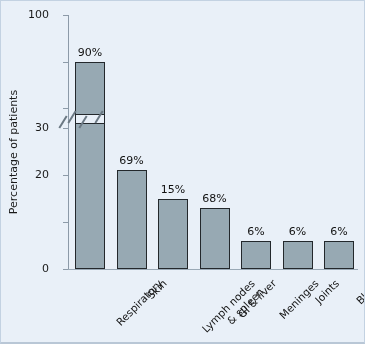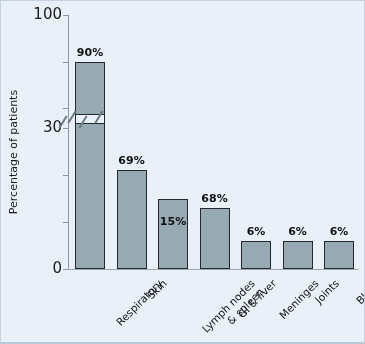--- a/index.html
+++ b/index.html
@@ -73,24 +73,24 @@
 
   .ytick {
     position: absolute;
     left: -5px;
     width: 5px;
     height: 1px;
     background: #8c9aa8;
   }
   .ytick-label {
     position: absolute;
-    right: 0px;
+    right: 13px;
     width: 46px;
     text-align: right;
-    font-size: 15px;
+    font-size: 11px;
     color: #1a1a1a;
     line-height: 11px;
   }
   #ytick-labels {
     position: absolute;
     left: -54px;
     top: 0px;
     width: 48px;
     height: 254px;
   }
@@ -102,21 +102,20 @@
     background: #97a9b3;
     border: 1px solid #23282c;
   }
   .bar-value {
     position: absolute;
     font-size: 11px;
     color: #111111;
     text-align: center;
     line-height: 12px;
     white-space: nowrap;
-    font-weight: bold;
   }
 
   
   .break-slash {
     position: absolute;
     width: 14px;
     height: 2px;
     background: #6b7883;
     transform: rotate(-58deg);
   }
@@ -167,30 +166,31 @@
         <div class="ytick" style="top: 254px;"></div>
         <div class="ytick" style="top: 207px;"></div>
         <div class="ytick" style="top: 160px;"></div>
         <div class="ytick" style="top: 113px;"></div>
         <div class="ytick" style="top: 93px;"></div>
         <div class="ytick" style="top: 46.5px;"></div>
         <div class="ytick" style="top: 0px;"></div>
       </div>
     <div id="ytick-labels">
         <div class="ytick-label" style="top: 248px;">0</div>
+        <div class="ytick-label" style="top: 154px;">20</div>
         <div class="ytick-label" style="top: 107px;">30</div>
         <div class="ytick-label" style="top: -6px;">100</div>
       </div>
     <div id="bars">
         <div class="bar" title="Respiratory 90%" style="left: 7px; top: 46.5px; width: 30px; height: 207.5px;"></div>
         <div class="bar-value" style="left: -3px; top: 31.5px; width: 50px;">90%</div>
         <div class="bar" title="Skin 21%" style="left: 48.5px; top: 155.3px; width: 30px; height: 98.7px;"></div>
         <div class="bar-value" style="left: 38.5px; top: 140.3px; width: 50px;">69%</div>
         <div class="bar" title="Lymph nodes &amp; spleen 15%" style="left: 90px; top: 183.5px; width: 30px; height: 70.5px;"></div>
-        <div class="bar-value" style="left: 80px; top: 168.5px; width: 50px; margin-top: 32px;">15%</div>
+        <div class="bar-value" style="left: 80px; top: 168.5px; width: 50px;">15%</div>
         <div class="bar" title="GI &amp; liver 13%" style="left: 131.5px; top: 192.9px; width: 30px; height: 61.1px;"></div>
         <div class="bar-value" style="left: 121.5px; top: 177.9px; width: 50px;">68%</div>
         <div class="bar" title="Meninges 6%" style="left: 173px; top: 225.8px; width: 30px; height: 28.2px;"></div>
         <div class="bar-value" style="left: 163px; top: 210.8px; width: 50px;">6%</div>
         <div class="bar" title="Joints 6%" style="left: 214.5px; top: 225.8px; width: 30px; height: 28.2px;"></div>
         <div class="bar-value" style="left: 204.5px; top: 210.8px; width: 50px;">6%</div>
         <div class="bar" title="Blood 6%" style="left: 256px; top: 225.8px; width: 30px; height: 28.2px;"></div>
         <div class="bar-value" style="left: 246px; top: 210.8px; width: 50px;">6%</div>
       </div>
     <div id="breaks">

